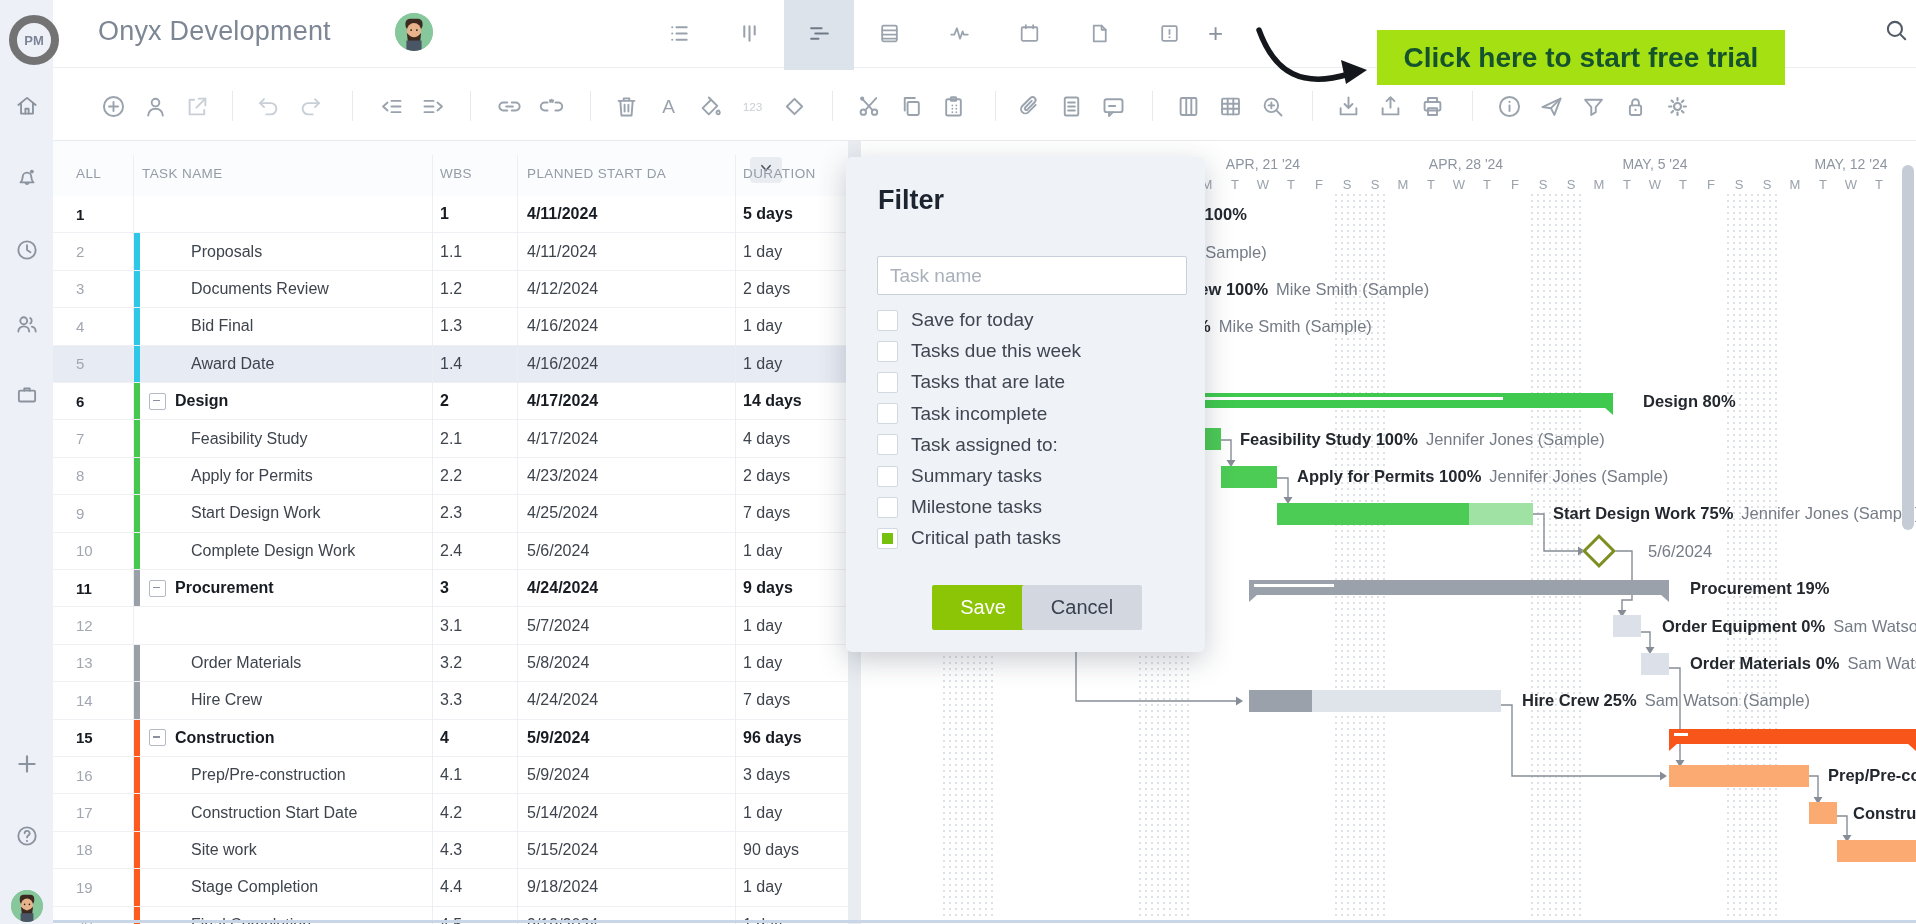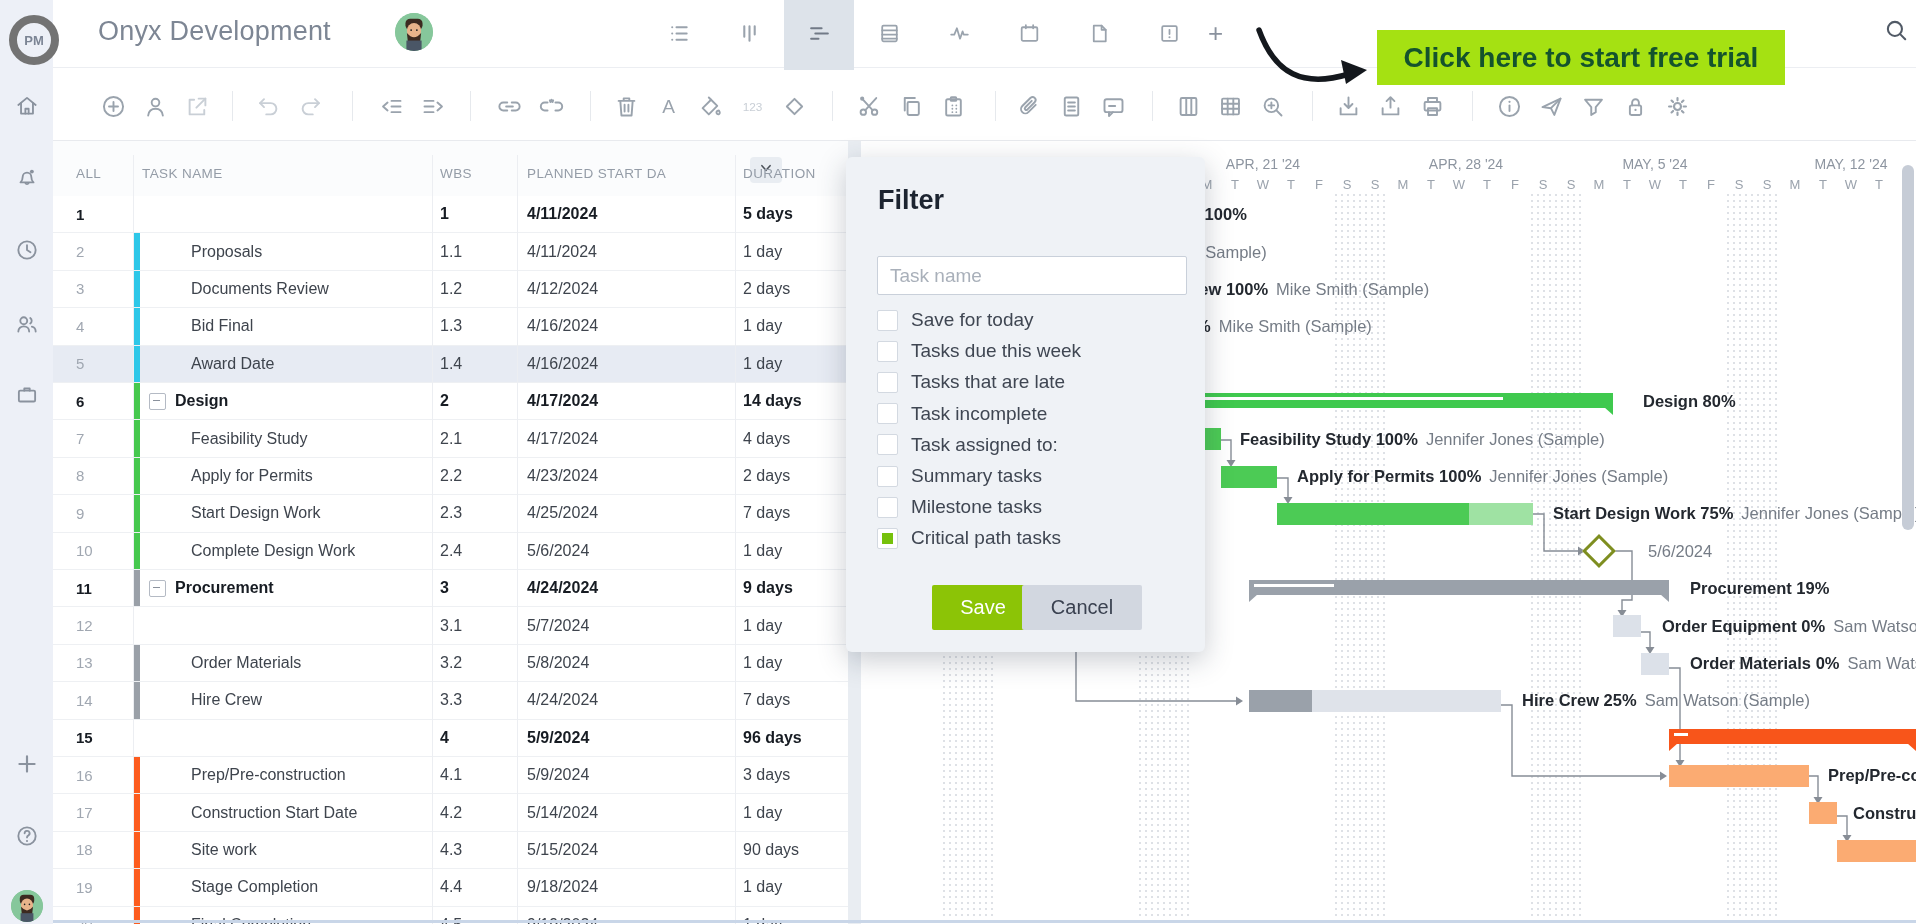--- a/index.html
+++ b/index.html
@@ -462,20 +462,26 @@
           <div class="grp-bar" style="background:#9aa0a8"></div>
           <div style="width:58px;flex:0 0 auto"></div>
           <span class="nm">Hire Crew</span>
         </div>
         <div class="cell c-wbs">3.3</div>
         <div class="cell c-start">4/24/2024</div>
         <div class="cell c-dur">7 days</div>
       </div>
       <div class="t-row summary" style="top: 719.6px; height: 37.4px;">
         <div class="cell c-num">15</div>
+        <div class="cell c-name">
+          <div class="grp-bar" style="background:#fd5c1e"></div>
+          <div style="width:16px;flex:0 0 auto"></div>
+          <span class="collapse"></span>
+          <span class="nm">Construction</span>
+        </div>
         <div class="cell c-wbs">4</div>
         <div class="cell c-start">5/9/2024</div>
         <div class="cell c-dur">96 days</div>
       </div>
       <div class="t-row" style="top: 757px; height: 37.4px;">
         <div class="cell c-num">16</div>
         <div class="cell c-name">
           <div class="grp-bar" style="background:#fd5c1e"></div>
           <div style="width:58px;flex:0 0 auto"></div>
           <span class="nm">Prep/Pre-construction</span>

